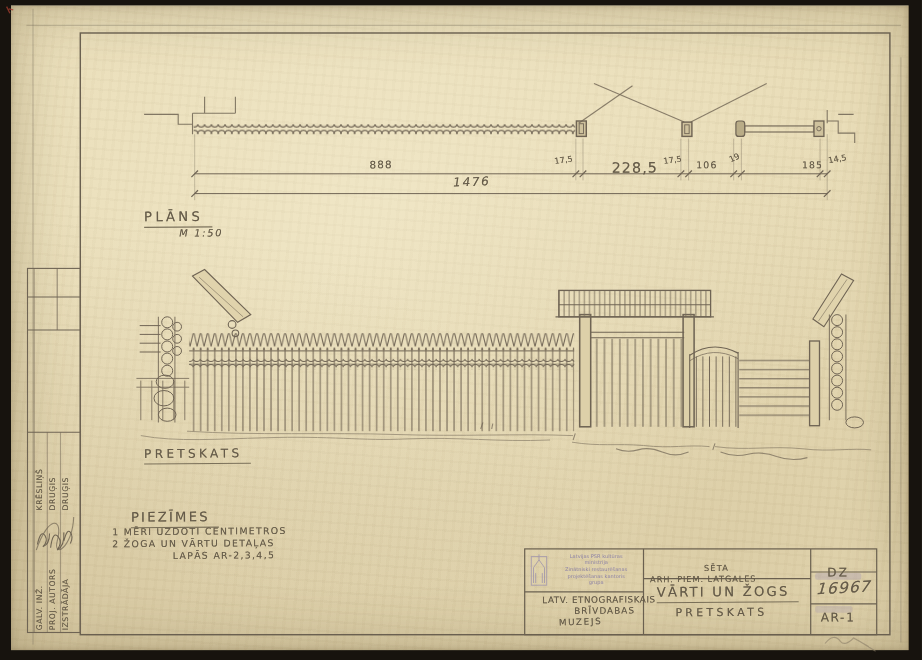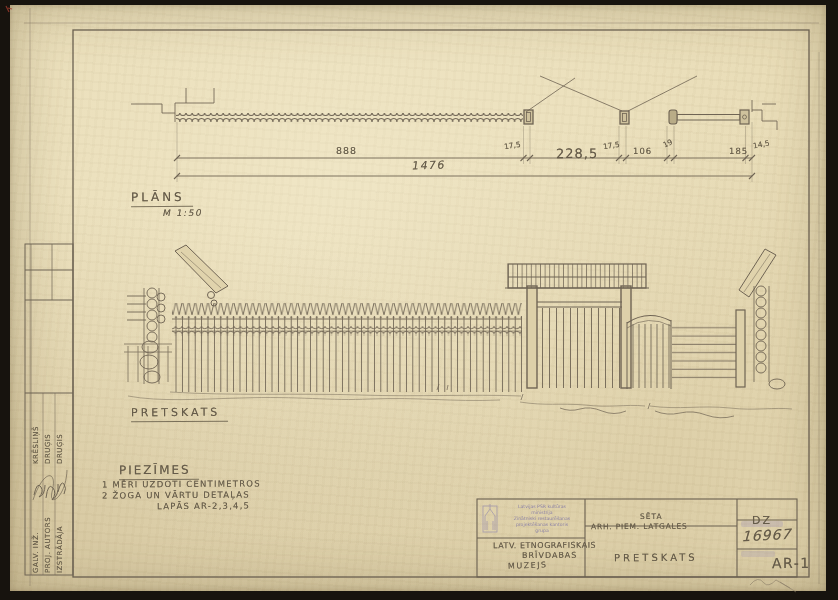--- a/index.html
+++ b/index.html
@@ -271,25 +271,26 @@
   <div class="stampline" style="left:499px;top:517px;font-size:4.6px;">Zinātniski restaurēšanas</div>
   <div class="stampline" style="left:499px;top:523px;font-size:4.6px;">projektēšanas kantoris</div>
   <div class="stampline" style="left:499px;top:529px;font-size:4.6px;">grupa</div>
 
   <div class="t" style="left:481px;top:542px;font-size:8px;letter-spacing:0.5px;padding-left:12px;">LATV. ETNOGRAFISKAIS</div>
   <div class="t" style="left:494px;top:552px;font-size:8px;letter-spacing:1px;padding-left:28px;">BRĪVDABAS</div>
   <div class="t" style="left:508px;top:562px;font-size:8px;letter-spacing:1.5px;transform:rotate(-2deg);">MUZEJS</div>
 
   <div class="t" style="left:591px;top:503px;font-size:7.5px;letter-spacing:0.8px;margin-top:20px;">ARH. PIEM. LATGALES</div>
   <div class="t" style="left:640px;top:513px;font-size:7.5px;letter-spacing:1px;">SĒTA</div>
+  <div class="t u" style="left:597px;top:532px;font-size:12px;letter-spacing:2px;">VĀRTI UN ŽOGS</div>
   <div class="t" style="left:614px;top:553px;font-size:10px;letter-spacing:3px;">PRETSKATS</div>
 
   <div class="t" style="left:752px;top:503px;font-size:11px;letter-spacing:2px;margin-top:12px;">DZ</div>
   <div class="t it" style="left:743px;top:528px;font-size:14px;letter-spacing:1px;transform:skewX(-8deg) rotate(-3deg);">16967</div>
-  <div class="t" style="left:772px;top:556px;font-size:14px;letter-spacing:1.5px;text-align:right;">AR-1</div>
+  <div class="t" style="left:746px;top:556px;font-size:11px;letter-spacing:1.5px;text-align:right;">AR-1</div>
 
   <div class="t vert" style="left:33px;top:573px;font-size:7px;letter-spacing:0.5px;width:86px;">GALV. INŽ.</div>
   <div class="t vert" style="left:45px;top:573px;font-size:7px;letter-spacing:0.5px;width:86px;">PROJ. AUTORS</div>
   <div class="t vert" style="left:57px;top:573px;font-size:7px;letter-spacing:0.5px;width:86px;">IZSTRĀDĀJA</div>
   <div class="t vert" style="left:33px;top:464px;font-size:7px;letter-spacing:0.5px;width:60px;">KRĒSLIŅŠ</div>
   <div class="t vert" style="left:45px;top:464px;font-size:7px;letter-spacing:0.5px;width:60px;">DRUĢIS</div>
   <div class="t vert" style="left:57px;top:464px;font-size:7px;letter-spacing:0.5px;width:60px;">DRUĢIS</div>
 </div>
 
 </body></html>

